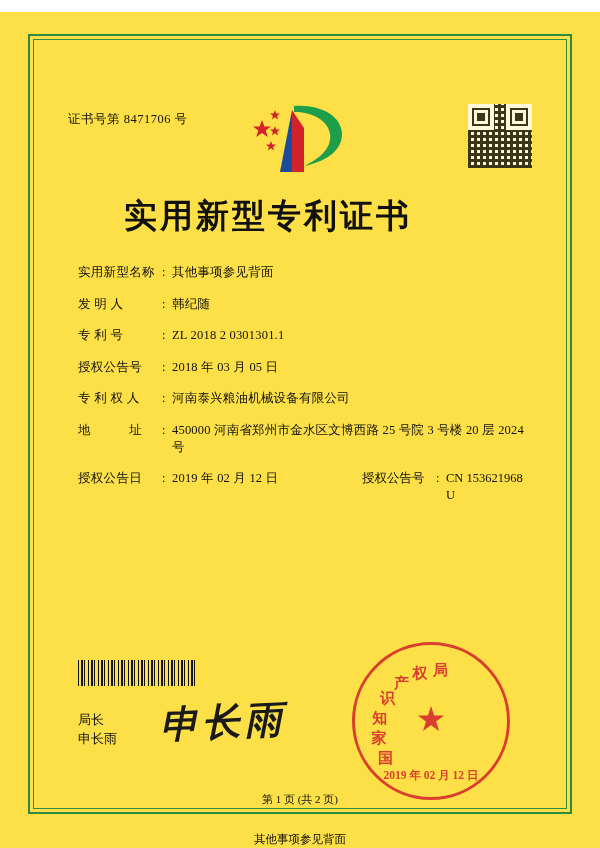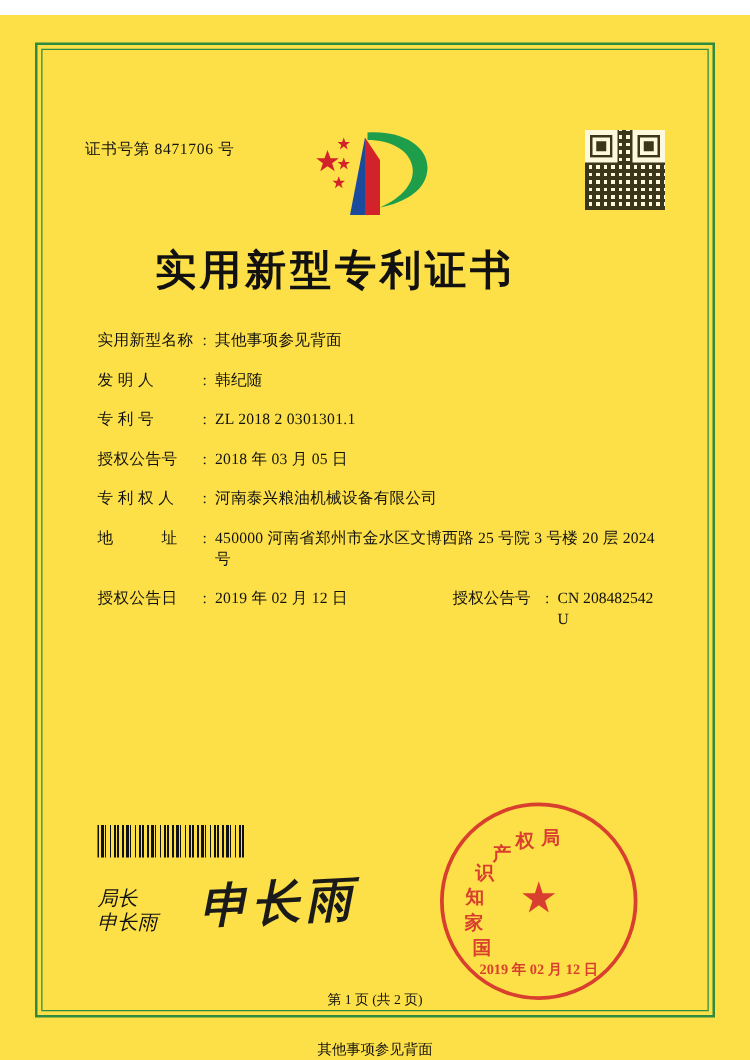--- a/index.html
+++ b/index.html
@@ -154,24 +154,23 @@
       repeating-linear-gradient(90deg,
         #111 0 1px, transparent 1px 3px,
         #111 3px 5px, transparent 5px 6px,
         #111 6px 7px, transparent 7px 10px);
   }
 
   
   .sig-label {
     position: absolute;
     left: 78px; top: 698px;
-    font-size: 16px;
+    font-size: 13px;
     line-height: 19px;
     color: #111;
-    font-style: italic;
   }
   .sig-hand {
     position: absolute;
     left: 160px; top: 685px;
     font-size: 38px;
     font-family: "Liberation Serif", "DejaVu Serif", serif;
     font-style: italic;
     font-weight: bold;
     letter-spacing: 4px;
     color: #1a1a1a;
@@ -301,21 +300,21 @@
       <span class="field-sep">:</span>
       <span class="field-value">450000 河南省郑州市金水区文博西路 25 号院 3 号楼 20 层 2024 号</span>
     </div>
 
     <div class="field-row two-col">
       <span class="field-label">授权公告日</span>
       <span class="field-sep">:</span>
       <span class="field-value">2019 年 02 月 12 日</span>
       <span class="field-label2">授权公告号</span>
       <span class="field-sep">:</span>
-      <span class="field-value2">CN 208482542 U</span>
+      <span class="field-value2">CN 153621968 U</span>
     </div>
 
   </div>
 
 
   <div class="barcode"></div>
 
   <div class="sig-label">
     <div>局长</div>
     <div>申长雨</div>

